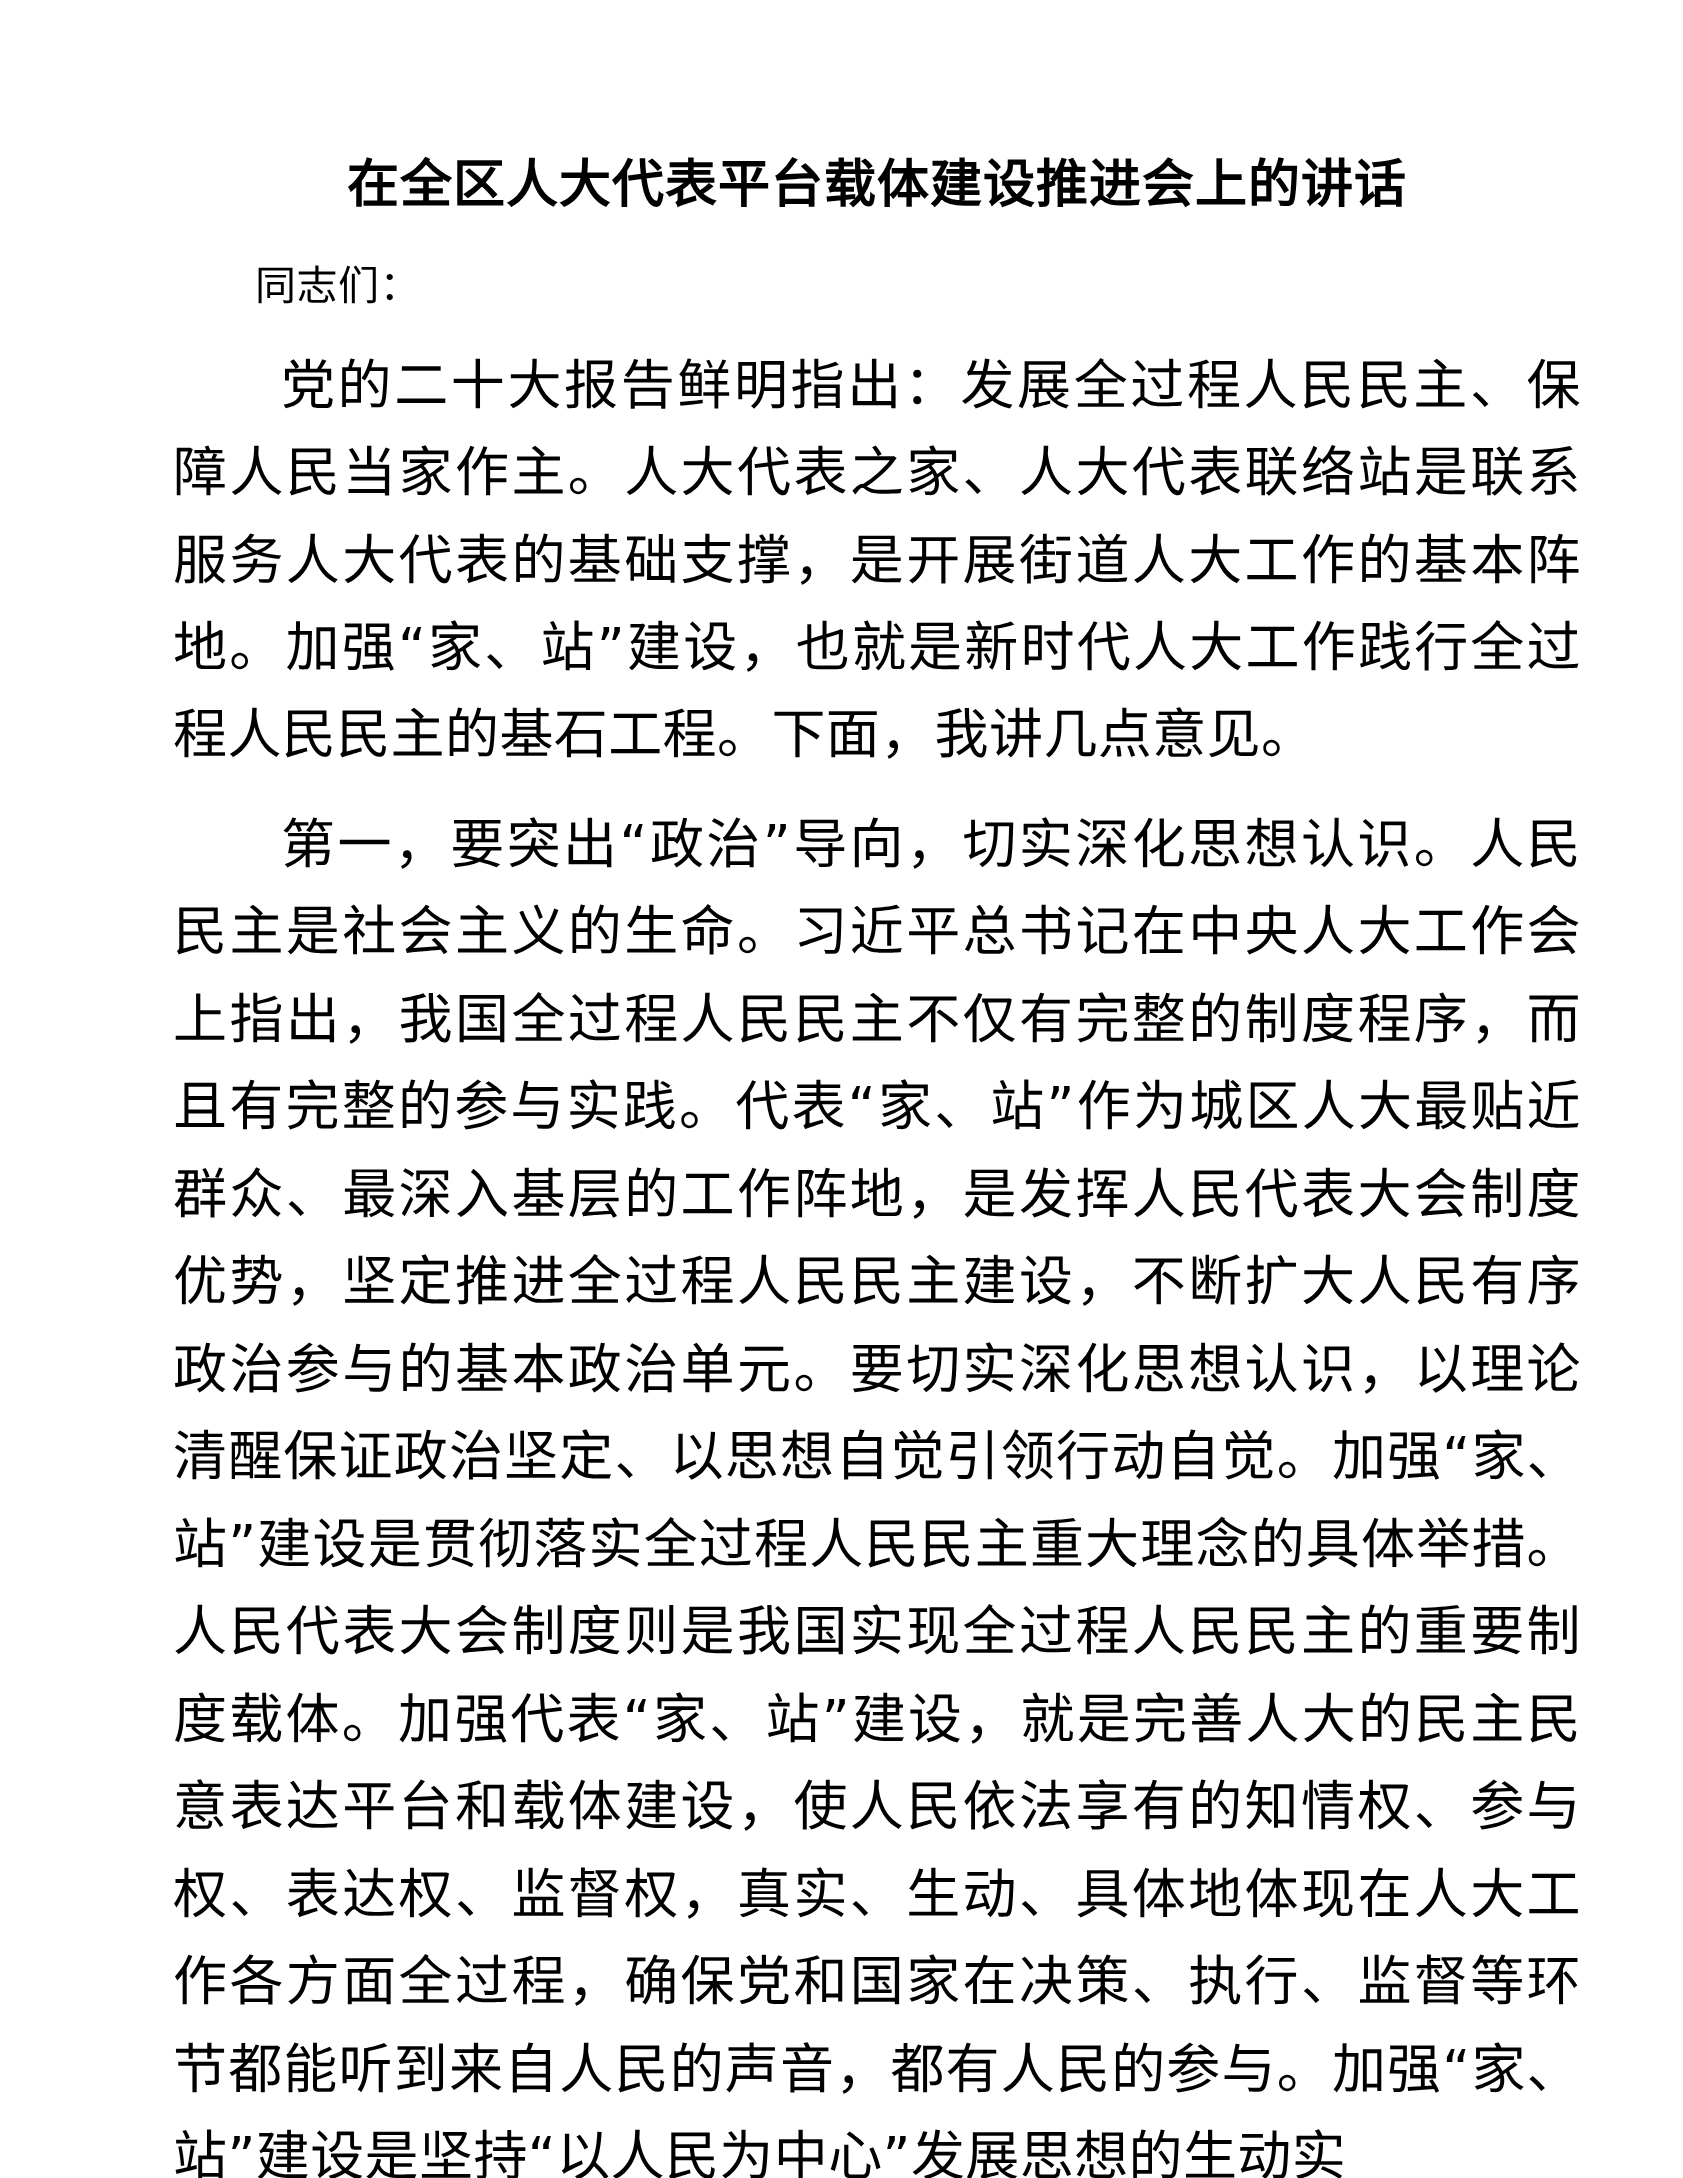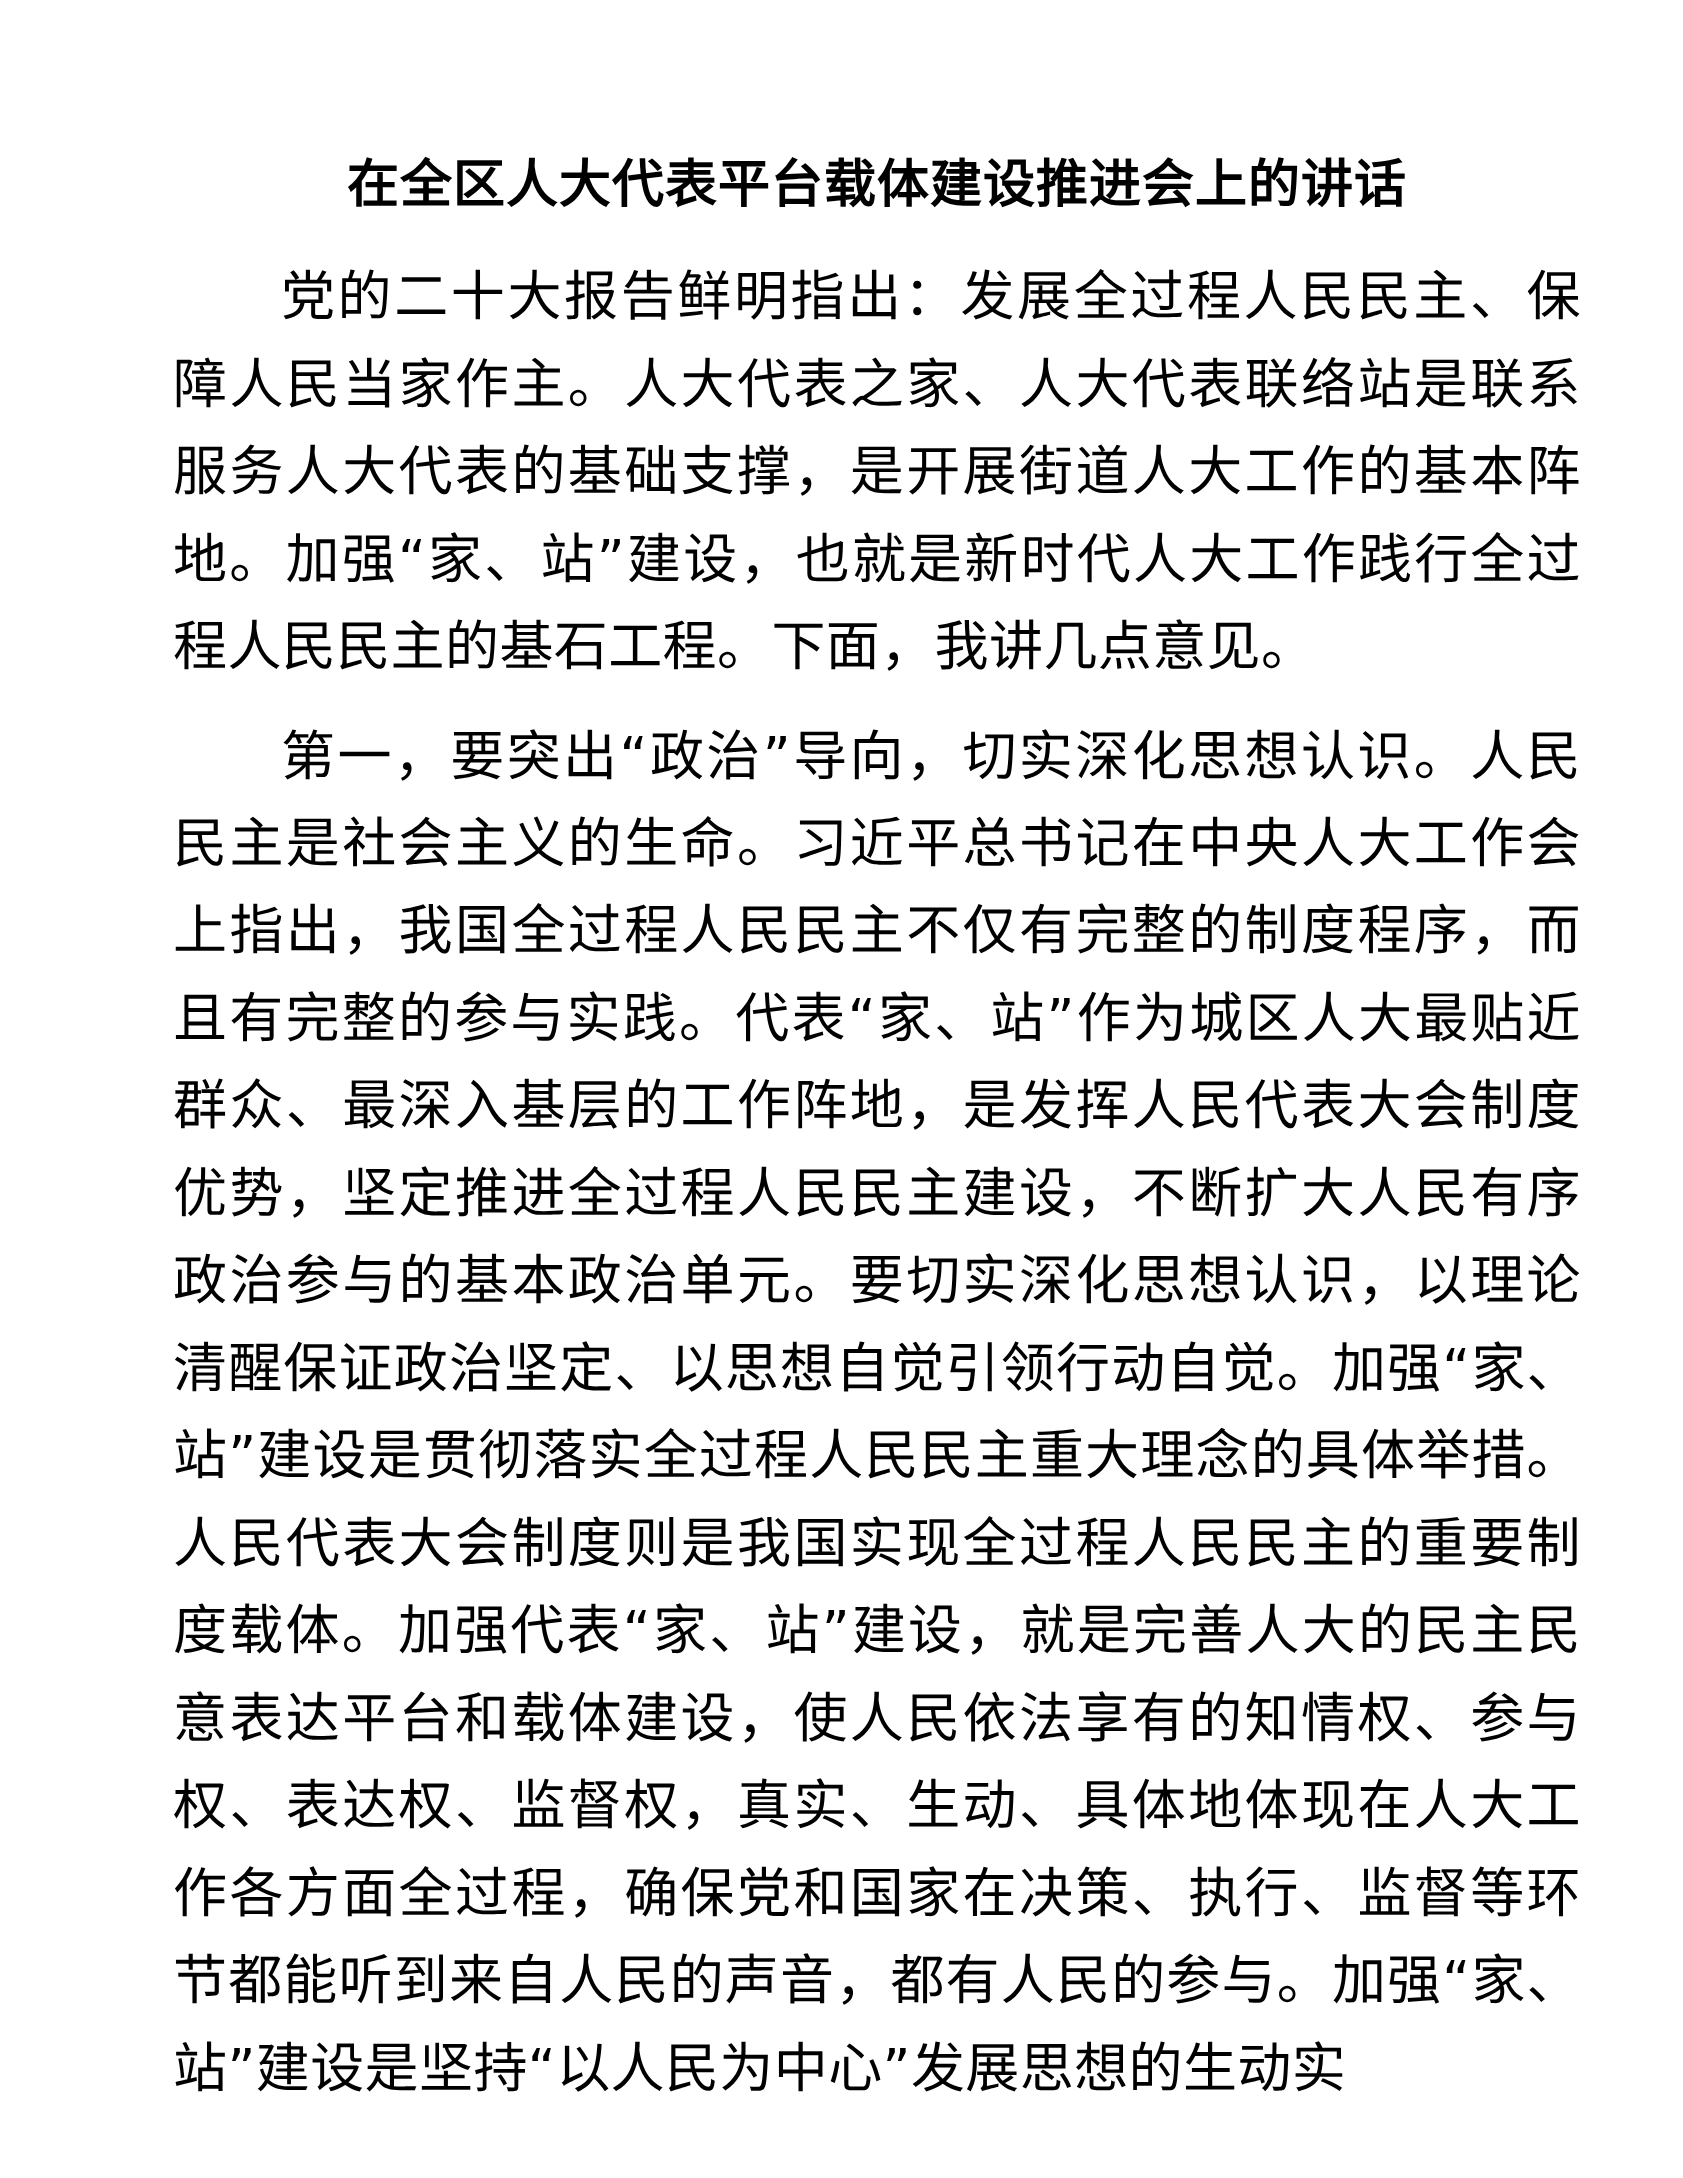--- a/index.html
+++ b/index.html
@@ -50,19 +50,20 @@
     margin-bottom: 0;
   }
 </style>
 </head>
 <body>
 
 <div class="page">
 
   <h1 class="doc-title">在全区人大代表平台载体建设推进会上的讲话</h1>
 
+  <p class="salutation">同志们：</p>
 
   <p class="para">党的二十大报告鲜明指出：发展全过程人民民主、保障人民当家作主。人大代表之家、人大代表联络站是联系服务人大代表的基础支撑，是开展街道人大工作的基本阵地。加强“家、站”建设，也就是新时代人大工作践行全过程人民民主的基石工程。下面，我讲几点意见。</p>
 
   <p class="para">第一，要突出“政治”导向，切实深化思想认识。人民民主是社会主义的生命。习近平总书记在中央人大工作会上指出，我国全过程人民民主不仅有完整的制度程序，而且有完整的参与实践。代表“家、站”作为城区人大最贴近群众、最深入基层的工作阵地，是发挥人民代表大会制度优势，坚定推进全过程人民民主建设，不断扩大人民有序政治参与的基本政治单元。要切实深化思想认识，以理论清醒保证政治坚定、以思想自觉引领行动自觉。加强“家、站”建设是贯彻落实全过程人民民主重大理念的具体举措。人民代表大会制度则是我国实现全过程人民民主的重要制度载体。加强代表“家、站”建设，就是完善人大的民主民意表达平台和载体建设，使人民依法享有的知情权、参与权、表达权、监督权，真实、生动、具体地体现在人大工作各方面全过程，确保党和国家在决策、执行、监督等环节都能听到来自人民的声音，都有人民的参与。加强“家、站”建设是坚持“以人民为中心”发展思想的生动实</p>
 
 </div>
 
 
 </body></html>

